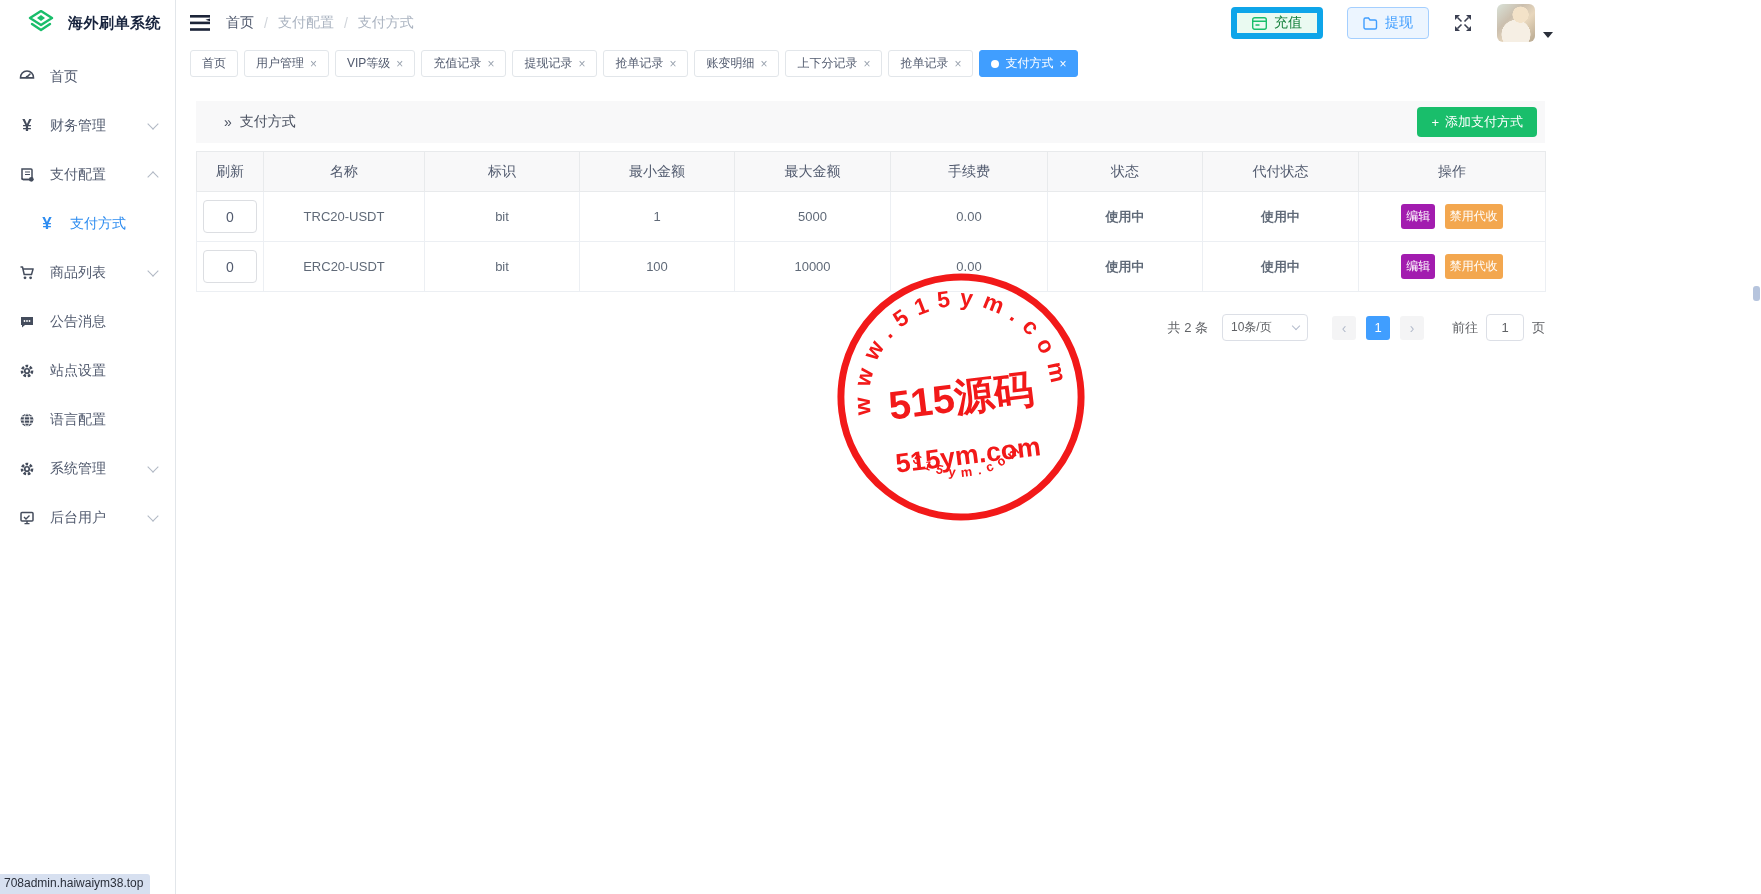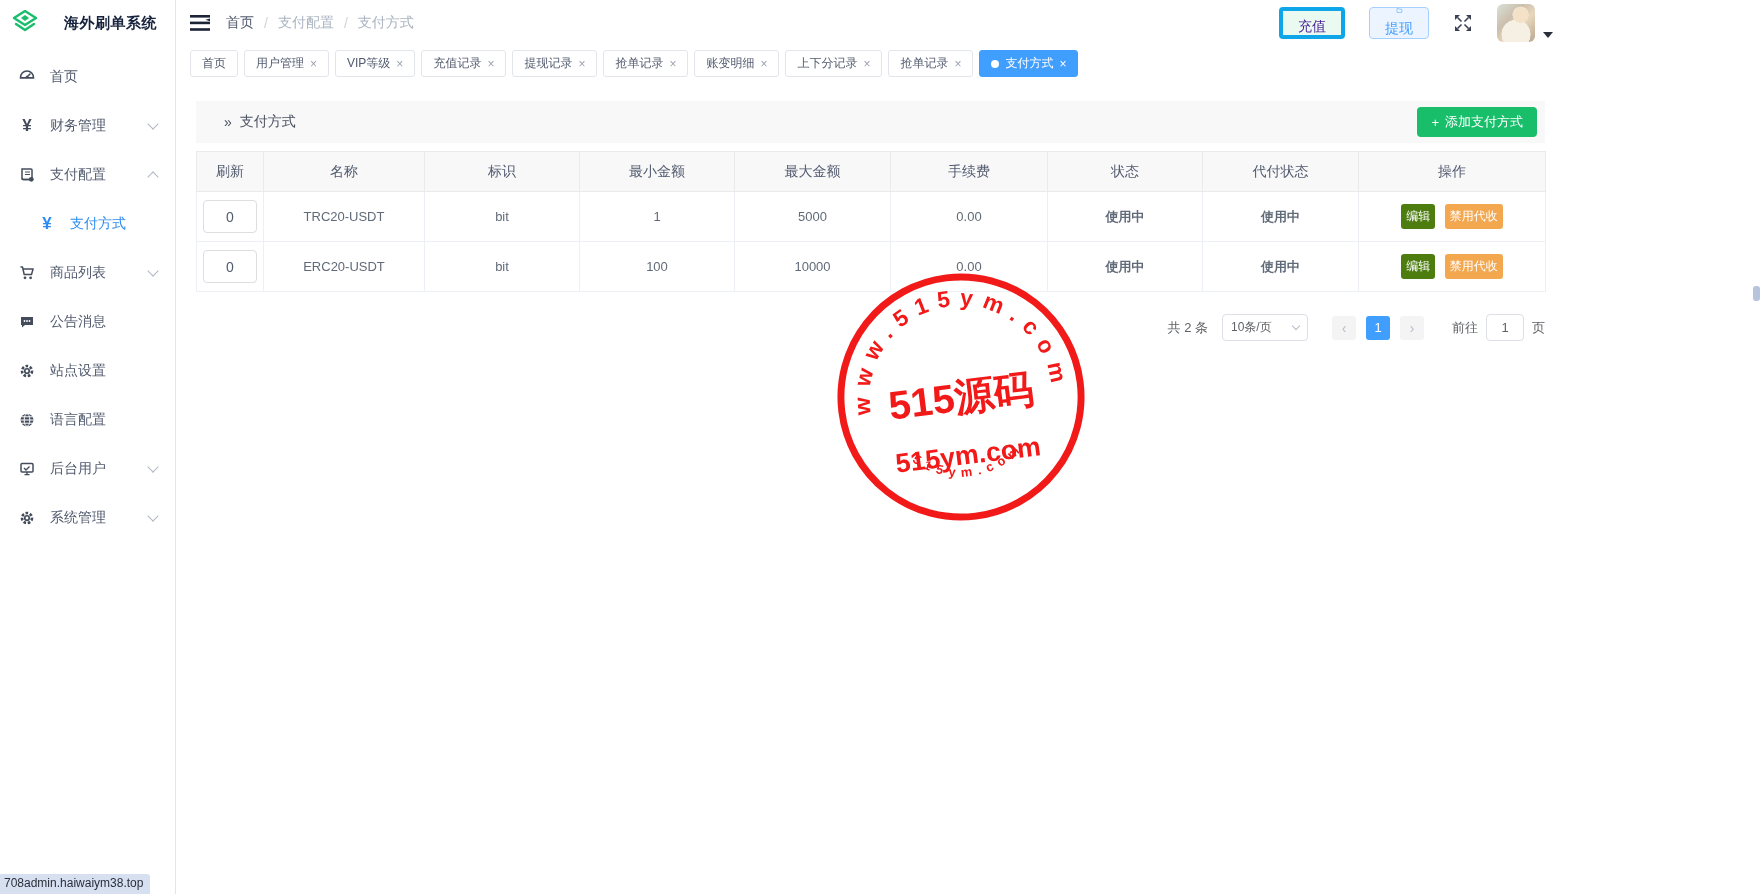--- a/index.html
+++ b/index.html
@@ -3,21 +3,21 @@
 <meta charset="utf-8">
 <style>
   * { margin:0; padding:0; box-sizing:border-box; }
   html,body { width:1761px; height:894px; overflow:hidden; background:#fff;
     font-family:"Liberation Sans","DejaVu Sans",sans-serif; color:#515a6e; }
   .app { position:relative; width:1761px; height:894px; }
 
   
   .sidebar { position:absolute; left:0; top:0; width:176px; height:894px;
     background:#fff; border-right:1px solid #e2e6ea; z-index:5; }
-  .logo-row { height:46px; display:flex; align-items:center; padding-left:12px; gap:26px; }
+  .logo-row { height:46px; display:flex; align-items:center; padding-left:28px; gap:14px; }
   .logo-title { font-size:15px; font-weight:bold; color:#17233d; letter-spacing:.5px; }
   .menu { padding-top:6px; }
   .s-item { height:49px; display:flex; align-items:center; padding:0 18px 0 18px;
     font-size:14px; color:#515a6e; cursor:pointer; position:relative; }
   .s-icon { width:18px; height:18px; display:inline-flex; align-items:center; justify-content:center;
     margin-right:14px; color:#444c5c; flex:none; }
   .s-icon svg { width:16px; height:16px; }
   .glyph { font-size:17px; font-weight:bold; color:#444c5c; }
   .chev { margin-left:auto; width:8px; height:8px; border-right:1.5px solid #b0b8c4;
     border-bottom:1.5px solid #b0b8c4; transform:rotate(45deg); margin-top:-4px; }
@@ -30,22 +30,22 @@
   .main { position:absolute; left:176px; top:0; width:1585px; height:894px; }
   .topbar { height:46px; display:flex; align-items:center; padding:0 208px 0 14px; background:#fff; }
   .collapse-ic { width:20px; height:16px; margin-right:16px; cursor:pointer; }
   .crumb { display:flex; align-items:center; gap:10px; font-size:14px; }
   .crumb .c1 { color:#515a6e; }
   .crumb .sep { color:#d0d4da; }
   .crumb .c2 { color:#aab3c0; }
   .top-right { margin-left:auto; display:flex; align-items:center; gap:24px; }
   .pill-btn { display:inline-flex; align-items:center; gap:7px; height:32px; padding:0 15px;
     border-radius:4px; font-size:14px; cursor:pointer; }
-  .btn-recharge { background:#eafaf1; border:4px solid #0ea5e9; color:#4c1d95;flex-direction:column; }
-  .btn-withdraw { background:#ecf5ff; border:1px solid #a4cfff; color:#409eff;flex-direction:column; }
+  .btn-recharge { background:#eafaf1; border:6px solid #0ea5e9; color:#15803d; }
+  .btn-withdraw { background:#ecf5ff; border:1px solid #a4cfff; color:#409eff; }
   .fs-ic { width:20px; height:20px; cursor:pointer; color:#3a3f51; }
   .avatar-wrap { display:flex; align-items:flex-end; gap:8px; }
   .avatar { width:38px; height:38px; border-radius:6px; cursor:pointer;
     background:
       radial-gradient(circle at 62% 28%, #f3e2c8 0 22%, transparent 23%),
       radial-gradient(circle at 50% 80%, #f6efe4 0 40%, transparent 41%),
       linear-gradient(135deg,#d9e2d8 0%, #cbbfae 35%, #e8d7bd 60%, #b8a88f 100%); }
   .caret-down { width:0; height:0; border-left:5px solid transparent; border-right:5px solid transparent;
     border-top:6px solid #2a2f3a; margin-bottom:4px; cursor:pointer; }
 
@@ -70,21 +70,21 @@
   table.grid { width:1349px; border-collapse:collapse; table-layout:fixed; margin-top:8px;
     background:#fff; font-size:13px; }
   .grid th { background:#f8f8f9; color:#515a6e; font-weight:normal; font-size:14px;
     height:40px; border:1px solid #e8eaec; }
   .grid td { height:50px; text-align:center; color:#606a78; border:1px solid #eceff3; }
   .cell-green { color:#19be6b;font-weight:bold; }
   .refresh-input { width:54px; height:33px; border:1px solid #dcdee2; border-radius:4px;
     text-align:center; font-size:14px; color:#515a6e; outline:none; background:#fff; }
   .mini-btn { display:inline-block; padding:4px 5px; border-radius:3px; font-size:12px;
     color:#fff; cursor:pointer; border:none; }
-  .mini-edit { background:#4d7c0f; margin-right:6px; }
+  .mini-edit { background:#a21caf; margin-right:6px; }
   .mini-warn { background:#f3a74f; }
 
   
   .pager { width:1349px; margin-top:22px; display:flex; align-items:center; justify-content:flex-end;
     gap:10px; font-size:13px; color:#606266; }
   .pg-total { margin-right:4px; }
   .pg-select { width:86px; height:27px; border:1px solid #dcdfe6; border-radius:4px; background:#fff;
     display:inline-flex; align-items:center; justify-content:space-between; padding:0 8px;
     color:#606266; font-size:12px; cursor:pointer; margin-right:14px; }
   .pg-caret { width:6px; height:6px; border-right:1.2px solid #b4bccc; border-bottom:1.2px solid #b4bccc;
@@ -203,38 +203,38 @@
               <ellipse cx="8" cy="8" rx="2.8" ry="6.3" fill="none" stroke="#fff" stroke-width="1"></ellipse>
               <path d="M1.8 8h12.4M2.6 4.8h10.8M2.6 11.2h10.8" stroke="#fff" stroke-width="1"></path>
             </svg>
         </span>
         <span class="s-label">语言配置</span>
       </div>
 
       <div class="s-item">
         <span class="s-icon">
           <svg viewBox="0 0 16 16">
+              <circle cx="8" cy="8" r="5" fill="none" stroke="#444c5c" stroke-width="2.6" stroke-dasharray="2.6 1.7"></circle>
+              <circle cx="8" cy="8" r="3.1" fill="#444c5c"></circle>
+              <circle cx="8" cy="8" r="1.4" fill="#fff"></circle>
+            </svg>
+        </span>
+        <span class="s-label">系统管理</span>
+        <span class="chev"></span>
+      </div>
+
+      <div class="s-item">
+        <span class="s-icon">
+          <svg viewBox="0 0 16 16">
               <rect x="2" y="2.5" width="12" height="8.5" rx="1" fill="none" stroke="#444c5c" stroke-width="1.5"></rect>
               <path d="M5 7l2 2 3.5-3.5" fill="none" stroke="#444c5c" stroke-width="1.4"></path>
               <path d="M8 11v2M5.5 13.6h5" stroke="#444c5c" stroke-width="1.4"></path>
             </svg>
         </span>
         <span class="s-label">后台用户</span>
-        <span class="chev"></span>
-      </div>
-
-      <div class="s-item">
-        <span class="s-icon">
-          <svg viewBox="0 0 16 16">
-              <circle cx="8" cy="8" r="5" fill="none" stroke="#444c5c" stroke-width="2.6" stroke-dasharray="2.6 1.7"></circle>
-              <circle cx="8" cy="8" r="3.1" fill="#444c5c"></circle>
-              <circle cx="8" cy="8" r="1.4" fill="#fff"></circle>
-            </svg>
-        </span>
-        <span class="s-label">系统管理</span>
         <span class="chev"></span>
       </div>
     </nav>
   </aside>
 
   <div class="main">
 
     <div class="topbar">
       <svg class="collapse-ic" viewBox="0 0 20 16">
         <rect x="0" y="0" width="20" height="2.6" fill="#1c2438"></rect>

